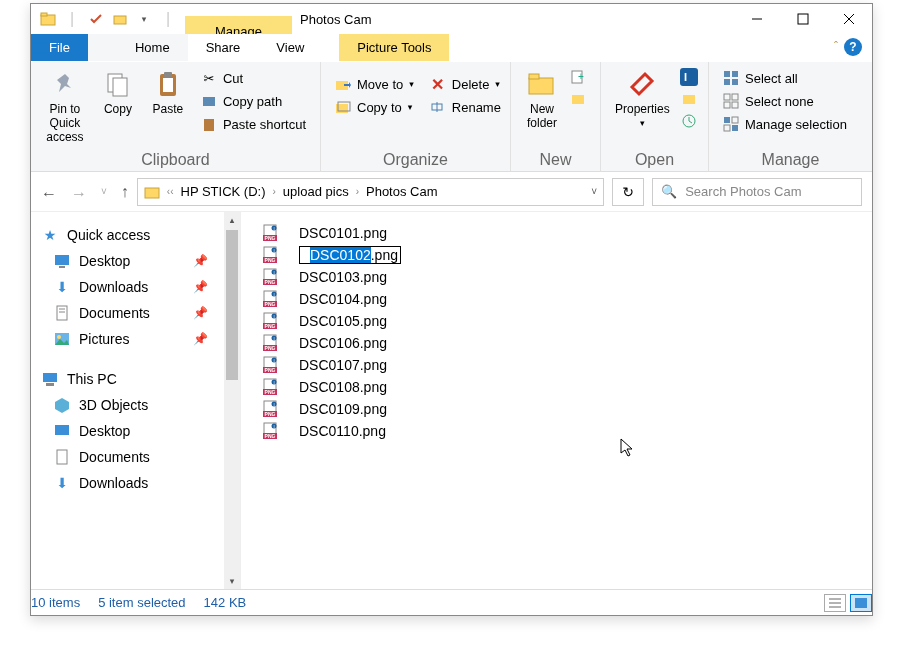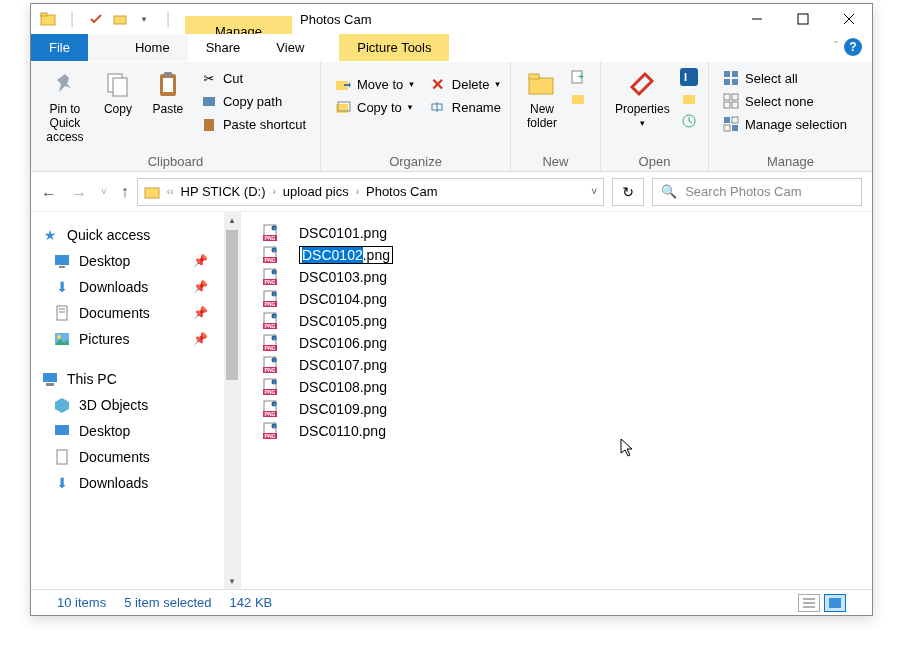--- a/index.html
+++ b/index.html
@@ -21,21 +21,21 @@
 .tab.file { background: #1979ca; color: #fff; }
 .tab.active { background: #f5f6f7; padding-left: 47px; }
 .pict-tools { background: #fce17b; padding: 6px 18px; font-size: 13px; margin-left: 17px; }
 .help-icon { position: absolute; right: 10px; top: 4px; display: flex; align-items: center; gap: 6px; }
 .help-q { width: 18px; height: 18px; border-radius: 50%; background: #1979ca; color: #fff; display: flex; align-items: center; justify-content: center; font-size: 12px; font-weight: bold; }
 
 
 .ribbon { height: 110px; background: #f5f6f7; border-bottom: 1px solid #ddd; display: flex; }
 .rgroup { border-right: 1px solid #e1e1e1; display: flex; flex-direction: column; padding: 2px 6px 0; }
 .rgroup-body { flex: 1; display: flex; }
-.rgroup-label { text-align: center; font-size: 13px; color: #666; padding: 2px 0; }
+.rgroup-label { text-align: center; font-size: 16px; color: #666; padding: 2px 0; }
 .big-btn { display: flex; flex-direction: column; align-items: center; justify-content: flex-start; padding: 4px 8px 0; font-size: 12px; gap: 2px; min-width: 50px; }
 .big-btn .ic { width: 32px; height: 32px; display: flex; align-items: center; justify-content: center; }
 .small-btn-col { display: flex; flex-direction: column; gap: 3px; padding: 4px 4px 0; }
 .small-btn { display: flex; align-items: center; gap: 6px; font-size: 13px; padding: 2px 4px; white-space: nowrap; }
 .small-btn .ic { width: 16px; height: 16px; display: flex; align-items: center; justify-content: center; flex-shrink: 0; }
 .side-col { display: flex; flex-direction: column; gap: 4px; padding: 4px 2px 0; }
 .side-ic { width: 18px; height: 18px; display: flex; align-items: center; justify-content: center; }
 
 
 .navbar { height: 40px; display: flex; align-items: center; gap: 8px; padding: 0 10px; border-bottom: 1px solid #eee; }
@@ -54,24 +54,24 @@
 .sidebar-arrow { position: absolute; right: 0; width: 16px; height: 16px; background: #f0f0f0; display: flex; align-items: center; justify-content: center; font-size: 9px; color: #555; }
 .nav-item { display: flex; align-items: center; gap: 8px; padding: 4px 8px 4px 22px; font-size: 14px; position: relative; }
 .nav-item.top { padding-left: 10px; font-size: 14px; }
 .nav-item .pin { position: absolute; right: 32px; color: #888; font-size: 12px; }
 .nav-ic { width: 18px; height: 18px; display: flex; align-items: center; justify-content: center; flex-shrink: 0; }
 
 .filepane { flex: 1; padding: 10px 20px; }
 .file-row { display: flex; align-items: center; gap: 20px; padding: 2px 0; font-size: 14px; }
 .file-ic { width: 18px; height: 18px; display: flex; align-items: center; justify-content: center; flex-shrink: 0; }
 .file-row.editing .fname { border: 1px solid #000; padding: 0 2px; }
-.file-row.editing .fname .sel { background: #0078d7; color: #fff; }
-
-
-.statusbar { height: 26px; border-top: 1px solid #ddd; display: flex; align-items: center; padding: 0 26px; font-size: 13px; gap: 18px; color: #1e5fa8; }
+.file-row.editing .fname .sel { background: #0078d7; color: #fff; margin-left: 8px; }
+
+
+.statusbar { height: 26px; border-top: 1px solid #ddd; display: flex; align-items: center; padding: 0 0; font-size: 13px; gap: 18px; color: #1e5fa8; }
 .statusbar .views { margin-left: auto; display: flex; gap: 4px; }
 .view-btn { width: 22px; height: 18px; border: 1px solid #aaa; display: flex; align-items: center; justify-content: center; font-size: 10px; }
 .view-btn.active { background: #cce4f7; border-color: #0078d7; }
 
 .cursor { position: absolute; left: 620px; top: 438px; font-size: 16px; color: #000; pointer-events: none; }
 
 
 svg { display: block; }
 </style>
 </head>

